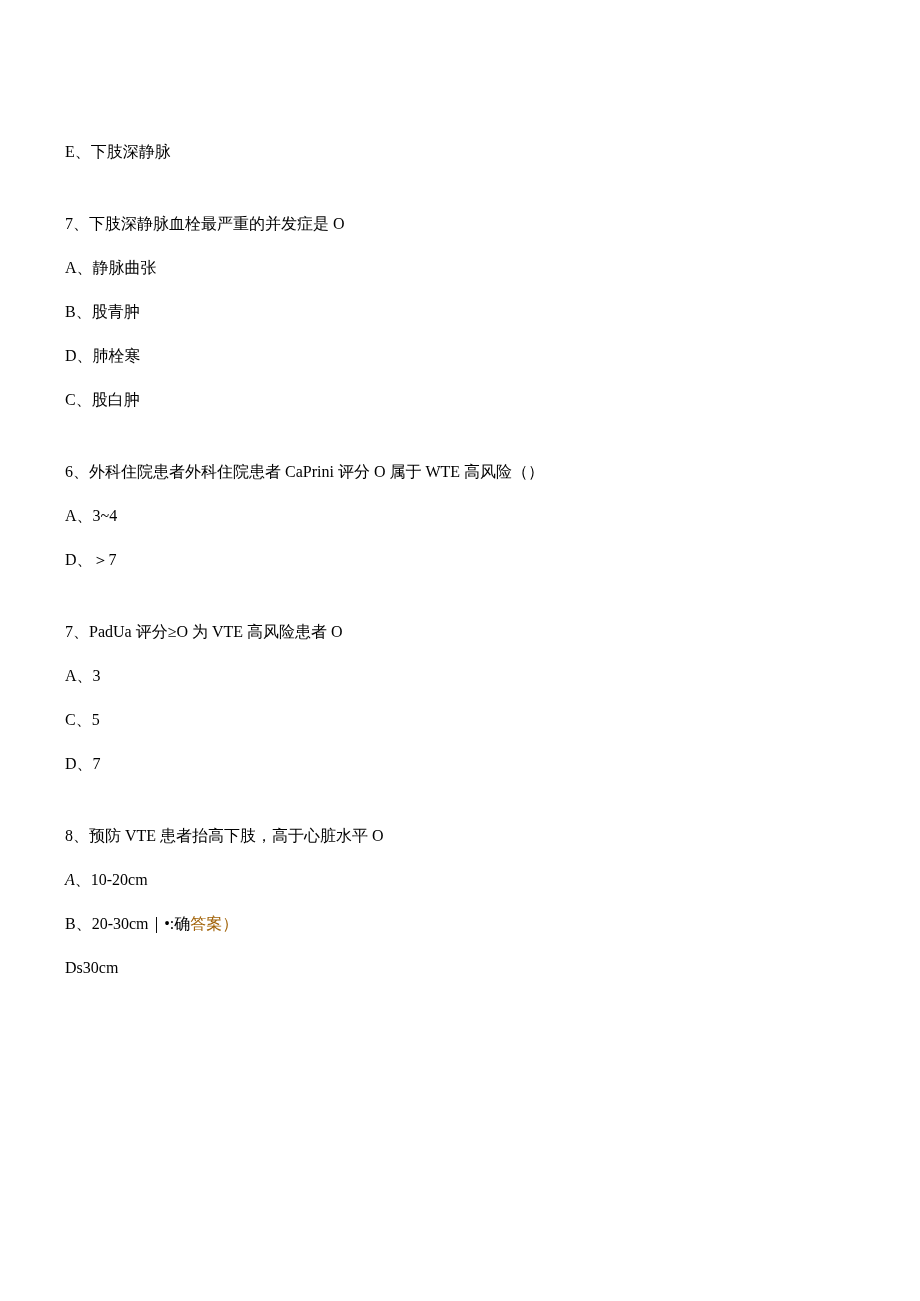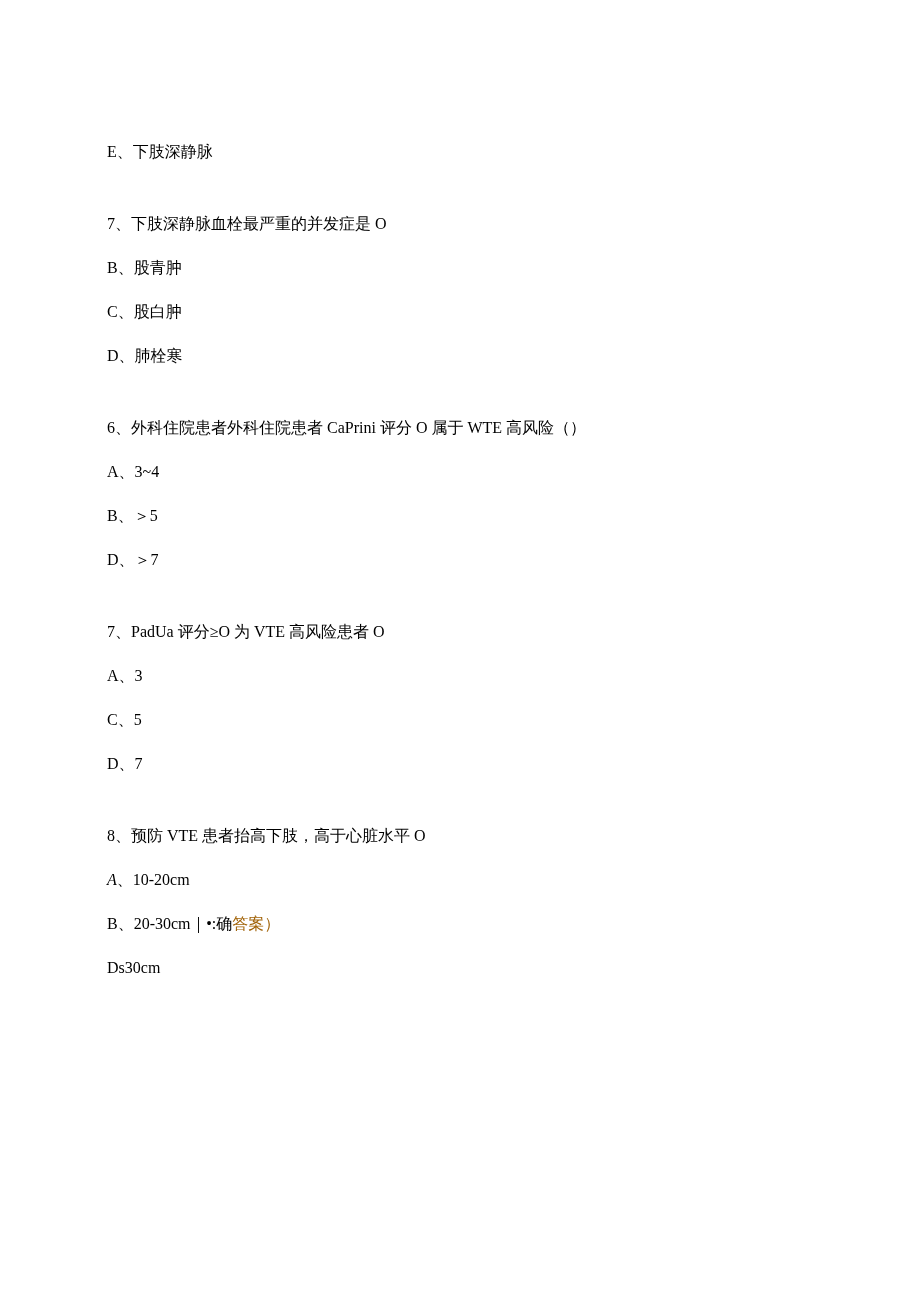--- a/index.html
+++ b/index.html
@@ -6,21 +6,21 @@
     font-family: "SimSun", "宋体", serif;
     font-size: 16px;
     line-height: 1.5;
     color: #000;
     background: #fff;
     margin: 0;
     padding: 0;
     width: 920px;
   }
   .page {
-    padding: 140px 125px 100px 107px;
+    padding: 140px 125px 100px 65px;
   }
   .line {
     margin-bottom: 20px;
   }
   .block-gap {
     height: 28px;
   }
   .answer-mark {
     color: #a16207;
   }
@@ -34,29 +34,29 @@
 </head>
 <body>
 
 <div class="page">
 
   <div class="line">E、下肢深静脉</div>
 
   <div class="block-gap"></div>
 
   <div class="line">7、下肢深静脉血栓最严重的并发症是 O</div>
+  <div class="line">A、静脉曲张</div>
   <div class="line">B、股青肿</div>
+  <div class="line">D、肺栓寒</div>
   <div class="line">C、股白肿</div>
-  <div class="line">D、肺栓寒</div>
 
   <div class="block-gap"></div>
 
   <div class="line">6、外科住院患者外科住院患者 CaPrini 评分 O 属于 WTE 高风险（）</div>
   <div class="line">A、3~4</div>
-  <div class="line">B、＞5</div>
   <div class="line">D、＞7</div>
 
   <div class="block-gap"></div>
 
   <div class="line">7、PadUa 评分≥O 为 VTE 高风险患者 O</div>
   <div class="line">A、3</div>
   <div class="line">C、5</div>
   <div class="line">D、7</div>
 
   <div class="block-gap"></div>

